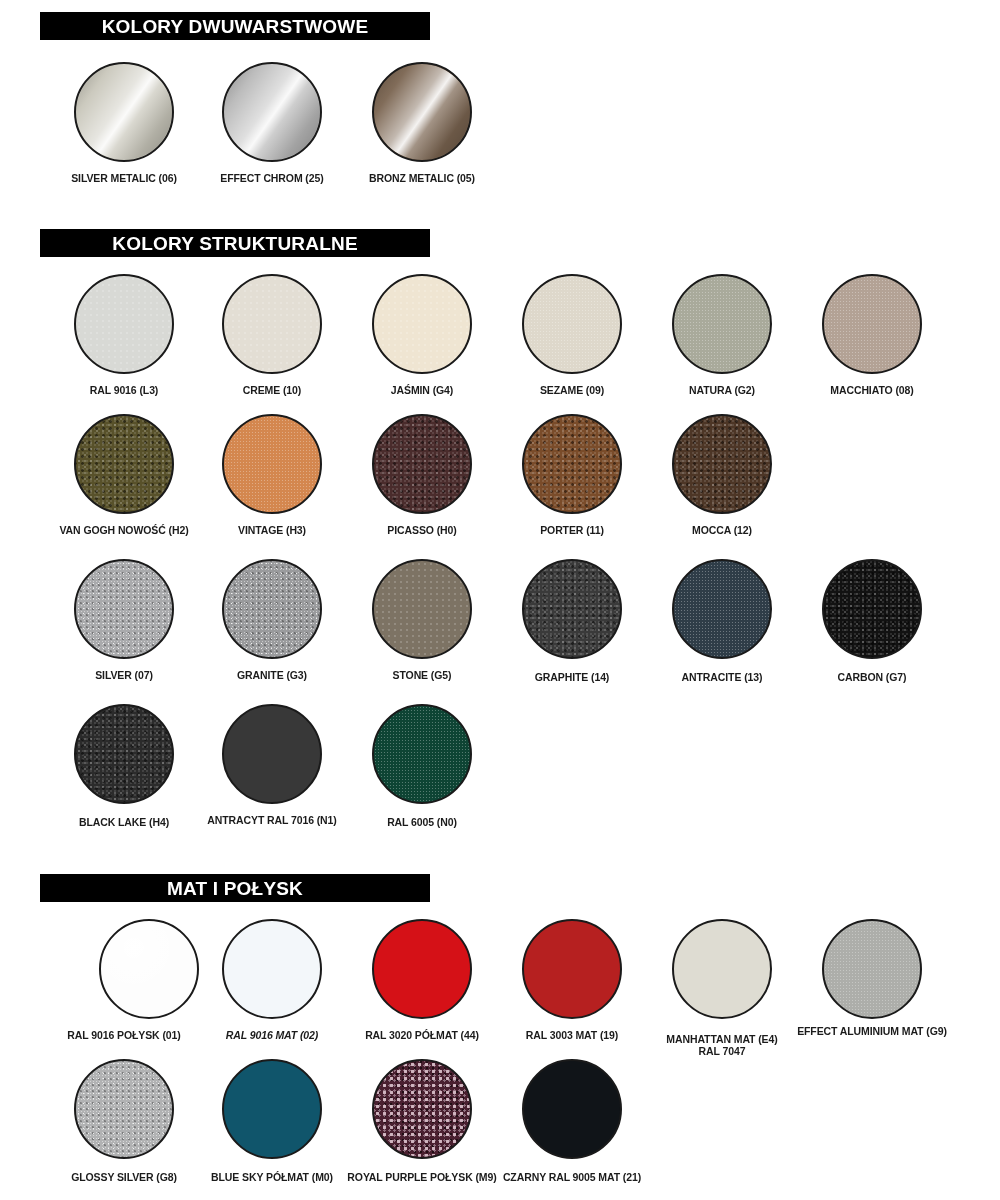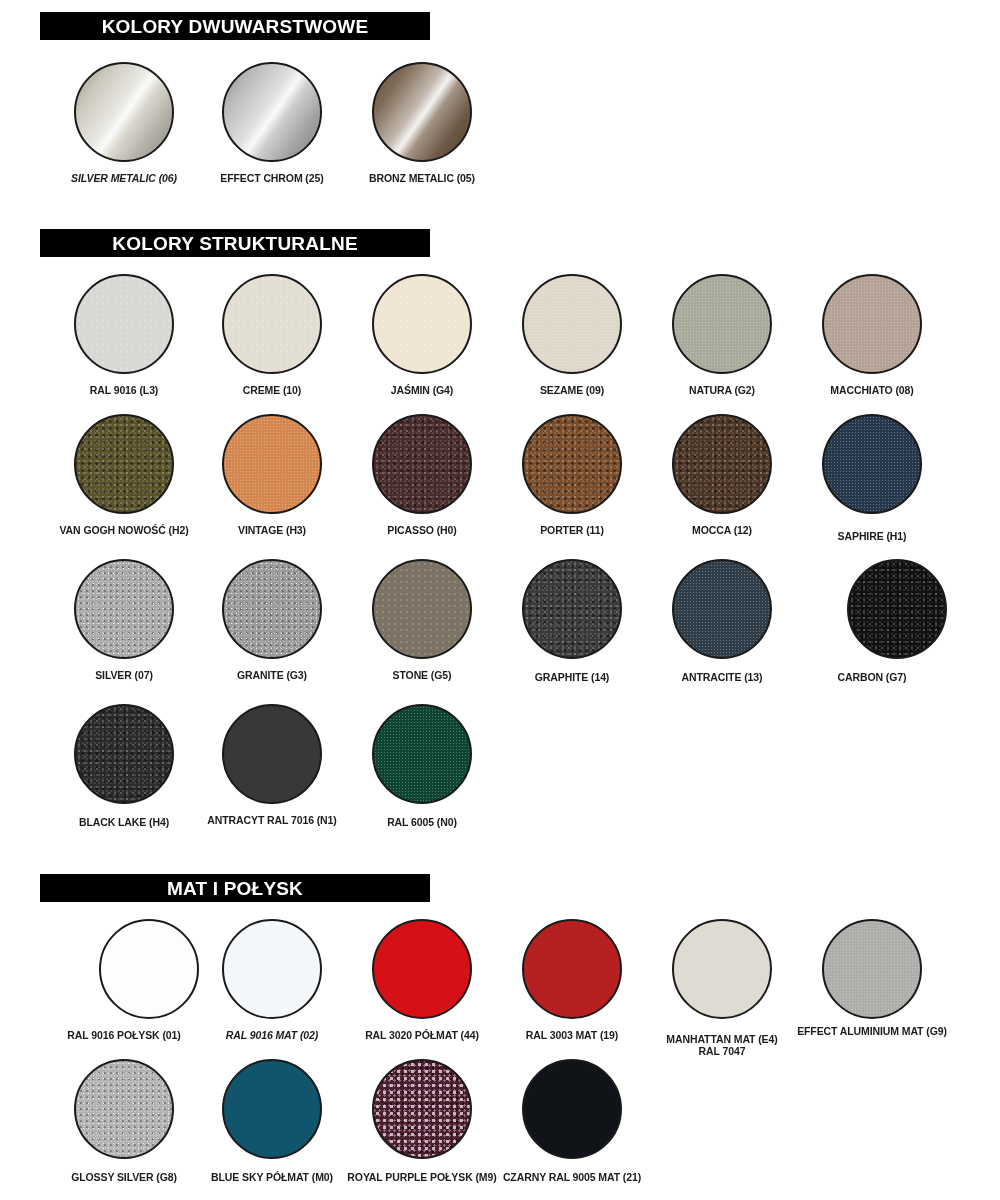--- a/index.html
+++ b/index.html
@@ -140,21 +140,21 @@
 
 <div class="page">
     <div class="section-header" style="top: 12px;">
       <span class="title">KOLORY DWUWARSTWOWE</span>
     </div>
     <div class="swatch-row" style="top: 62px;">
       <div class="swatch" style="left: 49px;">
         <div class="disc" style="background: rgb(201, 199, 187);">
           <div class="tex metal"></div>
         </div>
-        <div class="label" style="margin-top: 10px; font-style: italic;">SILVER METALIC (06)</div>
+        <div class="label" style="margin-top: 10px;">SILVER METALIC (06)</div>
       </div>
       <div class="swatch" style="left: 197px;">
         <div class="disc" style="background: rgb(185, 185, 185);">
           <div class="tex metal"></div>
         </div>
         <div class="label" style="margin-top: 10px;">EFFECT CHROM (25)</div>
       </div>
       <div class="swatch" style="left: 347px;">
         <div class="disc" style="background: rgb(122, 100, 80);">
           <div class="tex metal"></div>
@@ -227,26 +227,20 @@
           <div class="tex coarse"></div>
         </div>
         <div class="label" style="margin-top: 10px;">PORTER (11)</div>
       </div>
       <div class="swatch" style="left: 647px;">
         <div class="disc" style="background: rgb(77, 54, 38);">
           <div class="tex coarse"></div>
         </div>
         <div class="label" style="margin-top: 10px;">MOCCA (12)</div>
       </div>
-      <div class="swatch" style="left: 797px;">
-        <div class="disc" style="background: rgb(39, 56, 76);">
-          <div class="tex grain"></div>
-        </div>
-        <div class="label" style="margin-top: 16px;">SAPHIRE (H1)</div>
-      </div>
     </div>
     <div class="swatch-row" style="top: 559px;">
       <div class="swatch" style="left: 49px;">
         <div class="disc" style="background: rgb(169, 170, 172);">
           <div class="tex sparkle"></div>
         </div>
         <div class="label" style="margin-top: 10px;">SILVER (07)</div>
       </div>
       <div class="swatch" style="left: 197px;">
         <div class="disc" style="background: rgb(154, 155, 157);">
@@ -265,21 +259,21 @@
           <div class="tex coarse"></div>
         </div>
         <div class="label" style="margin-top: 12px;">GRAPHITE (14)</div>
       </div>
       <div class="swatch" style="left: 647px;">
         <div class="disc" style="background: rgb(47, 61, 72);">
           <div class="tex grain"></div>
         </div>
         <div class="label" style="margin-top: 12px;">ANTRACITE (13)</div>
       </div>
-      <div class="swatch" style="left: 797px; align-items: flex-end;">
+      <div class="swatch" style="left: 797px;">
         <div class="disc" style="background: rgb(18, 18, 18);">
           <div class="tex coarse"></div>
         </div>
         <div class="label" style="margin-top: 12px;">CARBON (G7)</div>
       </div>
     </div>
     <div class="swatch-row" style="top: 704px;">
       <div class="swatch" style="left: 49px;">
         <div class="disc" style="background: rgb(43, 43, 43);">
           <div class="tex coarse"></div>

